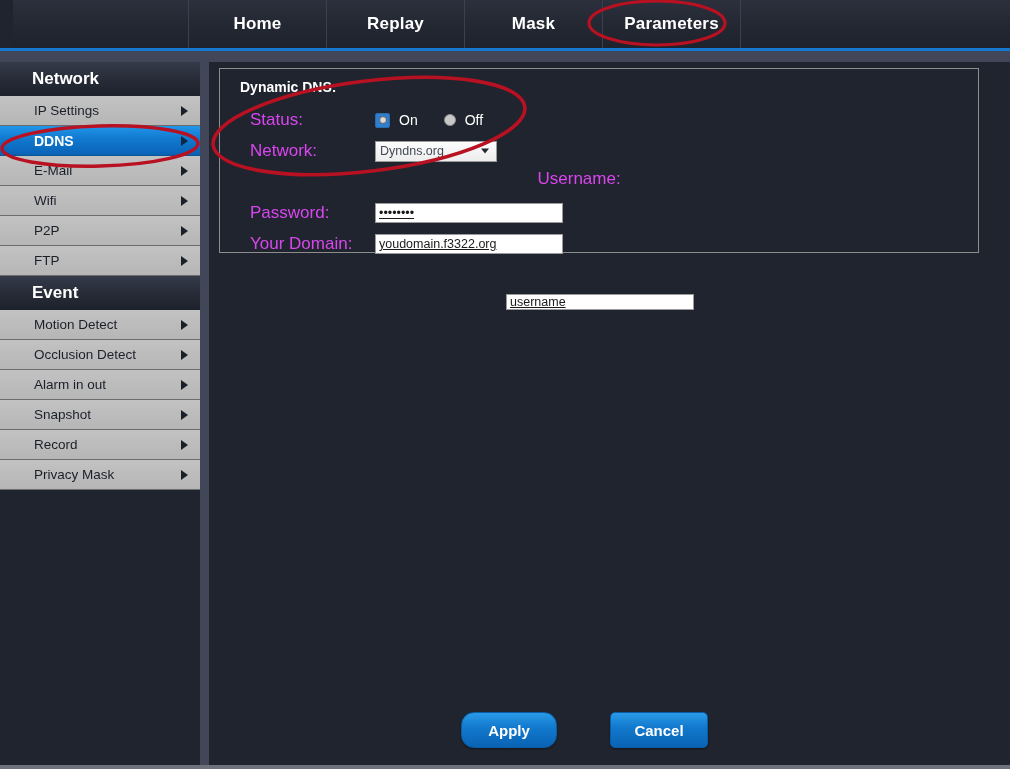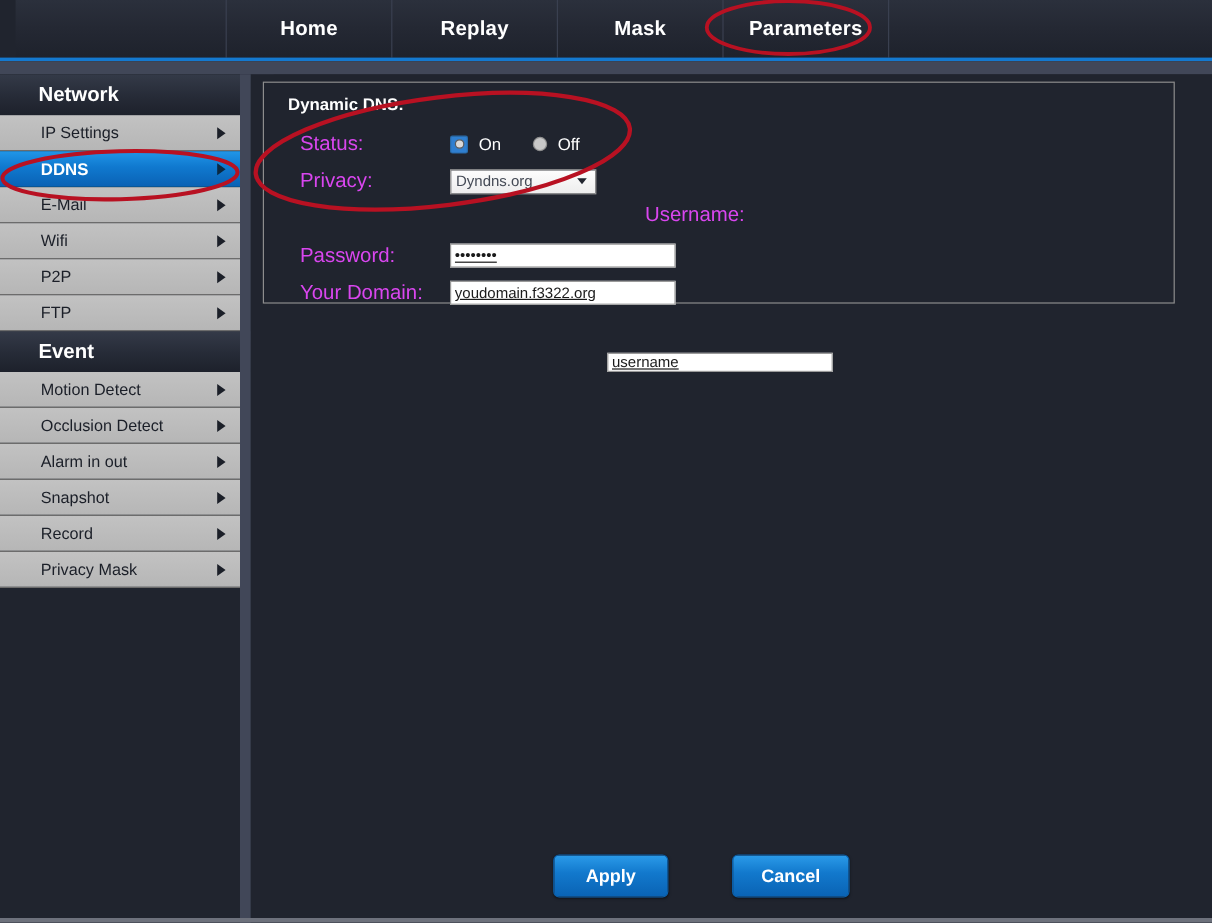--- a/index.html
+++ b/index.html
@@ -120,21 +120,21 @@
   
   #btnbar{position:absolute;left:0;top:650px;width:801px;height:50px;}
   .btn{
     position:absolute;top:0;width:96px;height:36px;
     background:linear-gradient(180deg,#2a9ae8 0%,#1279cd 42%,#0a63b4 100%);
     border:1px solid #0a5ea8;border-radius:5px;box-sizing:border-box;
     color:#ffffff;font-weight:bold;font-size:15px;
     display:flex;align-items:center;justify-content:center;
     cursor:pointer;box-shadow:0 1px 2px rgba(0,0,0,.45);
   }
-  #btn-apply{left:252px;}
+  #btn-apply{left:252px;border-radius:13px;}
   #btn-cancel{left:401px;width:98px;}
 
   #bottombar{position:absolute;left:0;top:765px;width:1010px;height:4px;background:#6d717c;}
 
   
   #annot{position:absolute;left:0;top:0;width:1010px;height:769px;pointer-events:none;}
 </style>
 </head>
 <body>
 
@@ -239,21 +239,21 @@
       <span class="flabel">Status:</span>
       <span class="radio-on">
           <i></i>
         </span>
       <span class="radio-label">On</span>
       <span class="radio-off" style="margin-left:26px;"></span>
       <span class="radio-label">Off</span>
     </div>
 
     <div class="frow" style="top:69px;">
-      <span class="flabel">Privacy:</span>
+      <span class="flabel">Network:</span>
       <span class="fselect">
         <span>Dyndns.org</span>
         <span class="caret"></span>
       </span>
     </div>
 
     <div class="frow" style="top:100px;flex-direction:column;">
       <span class="flabel">Username:</span>
       <input class="finput" type="text" value="username" style="">
     </div>

